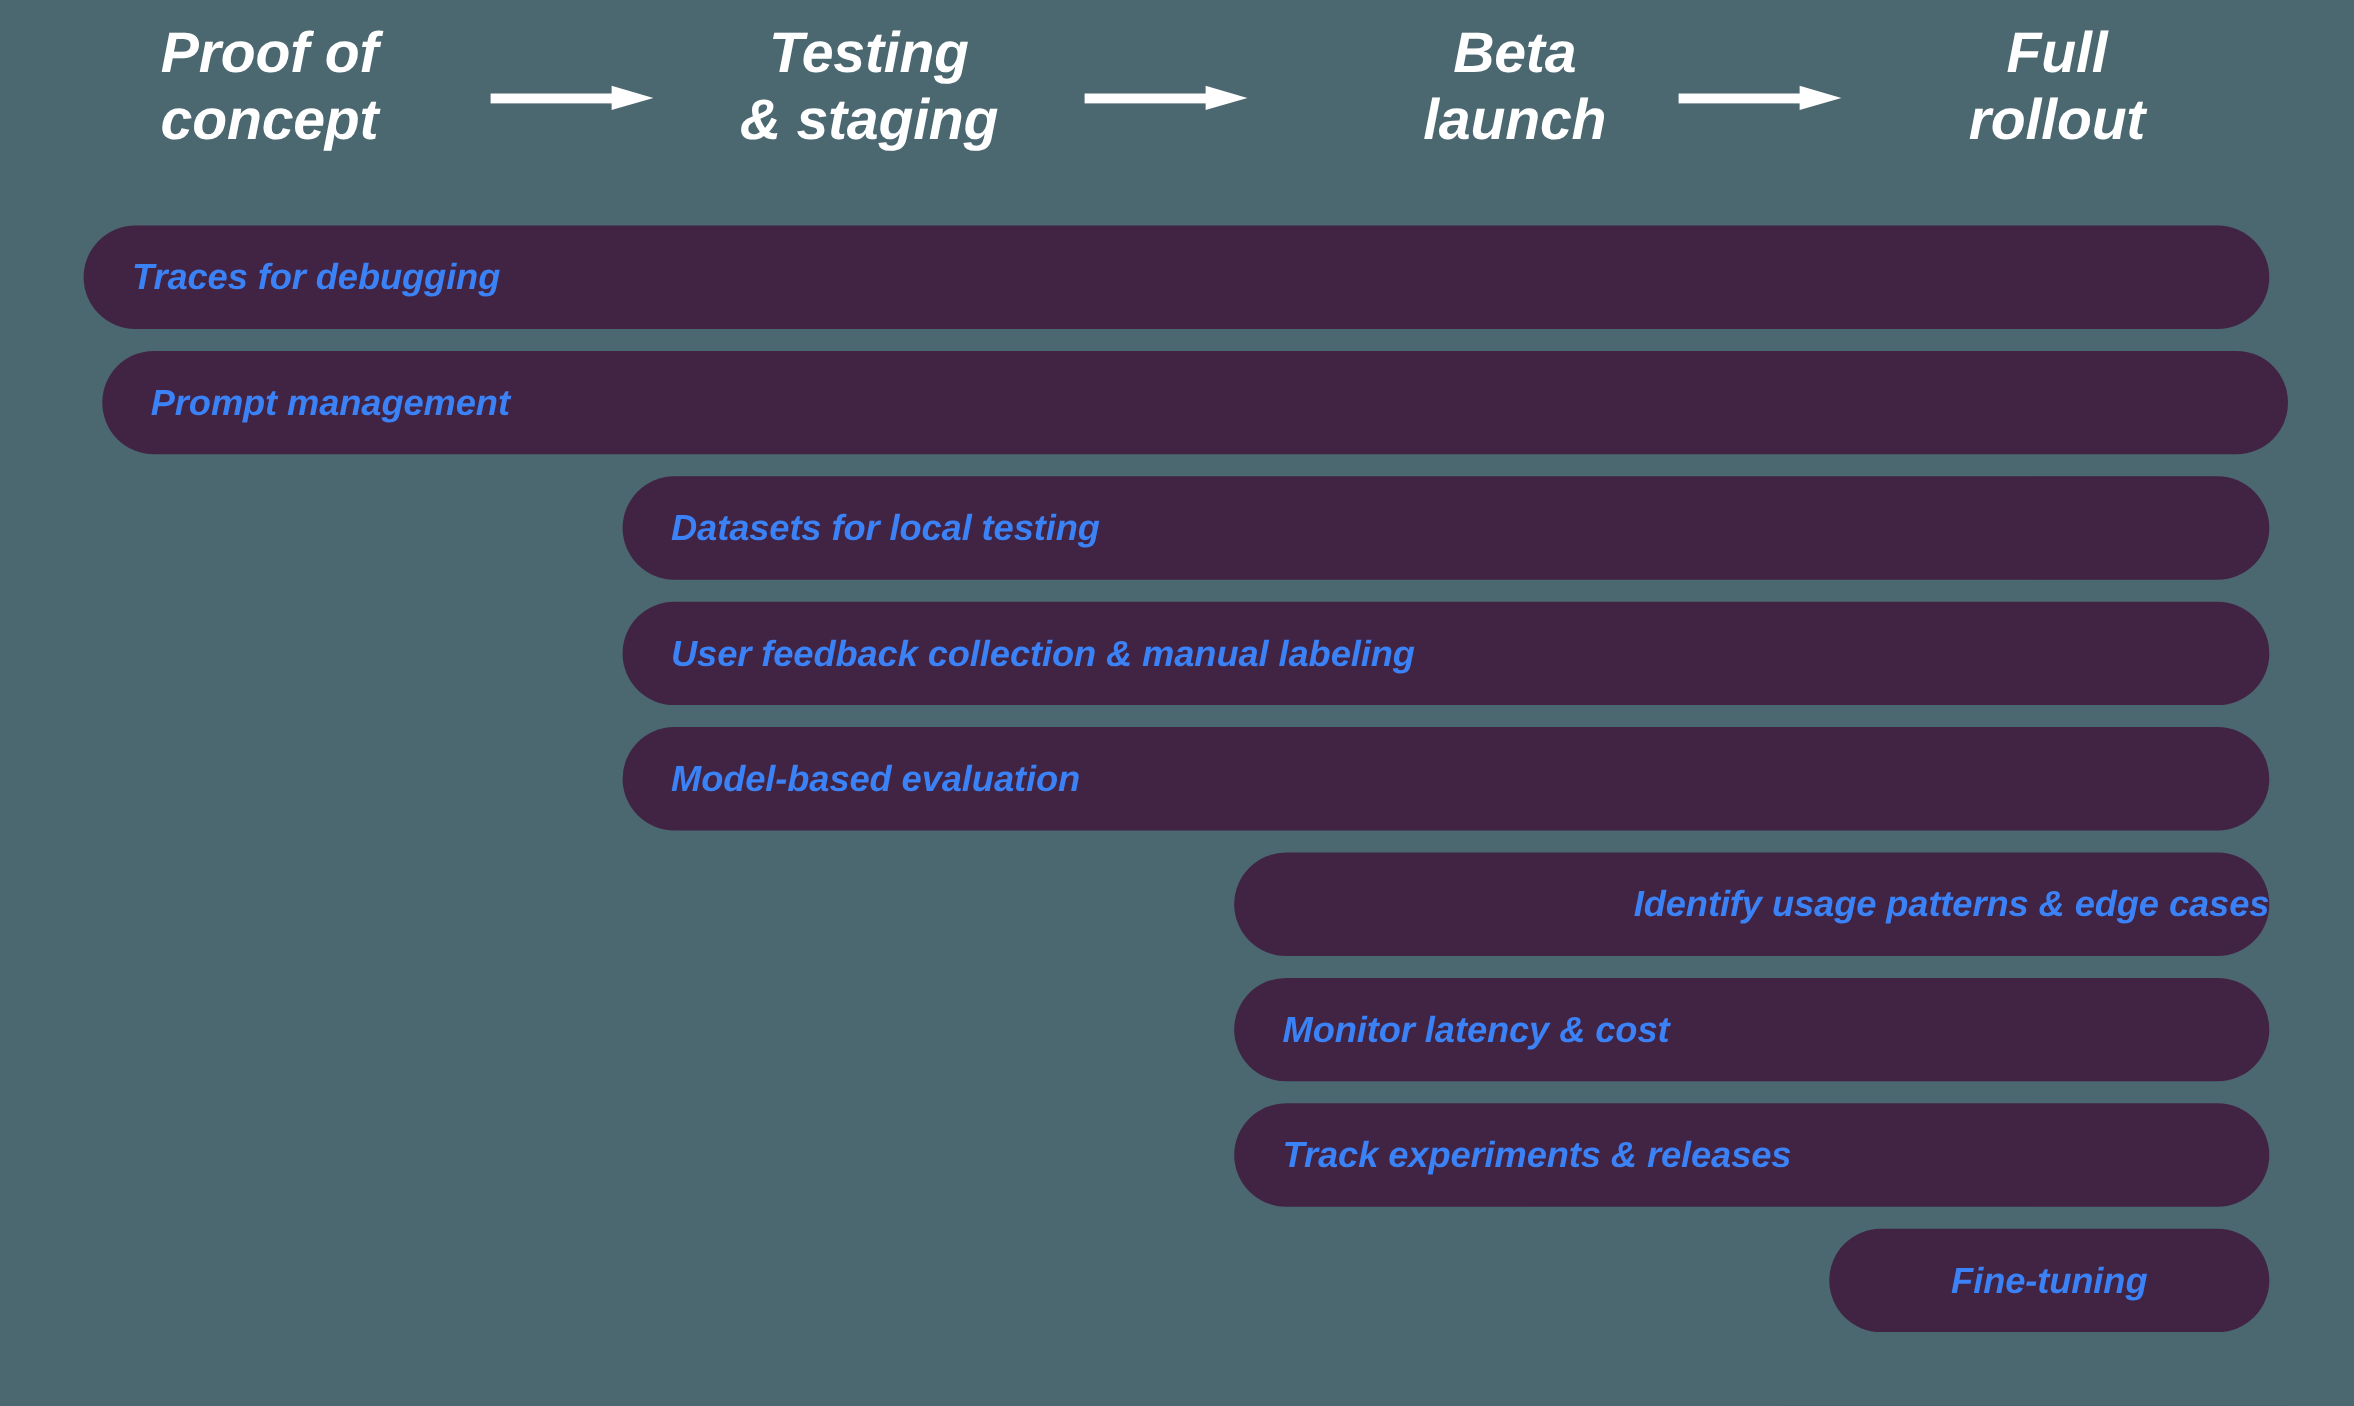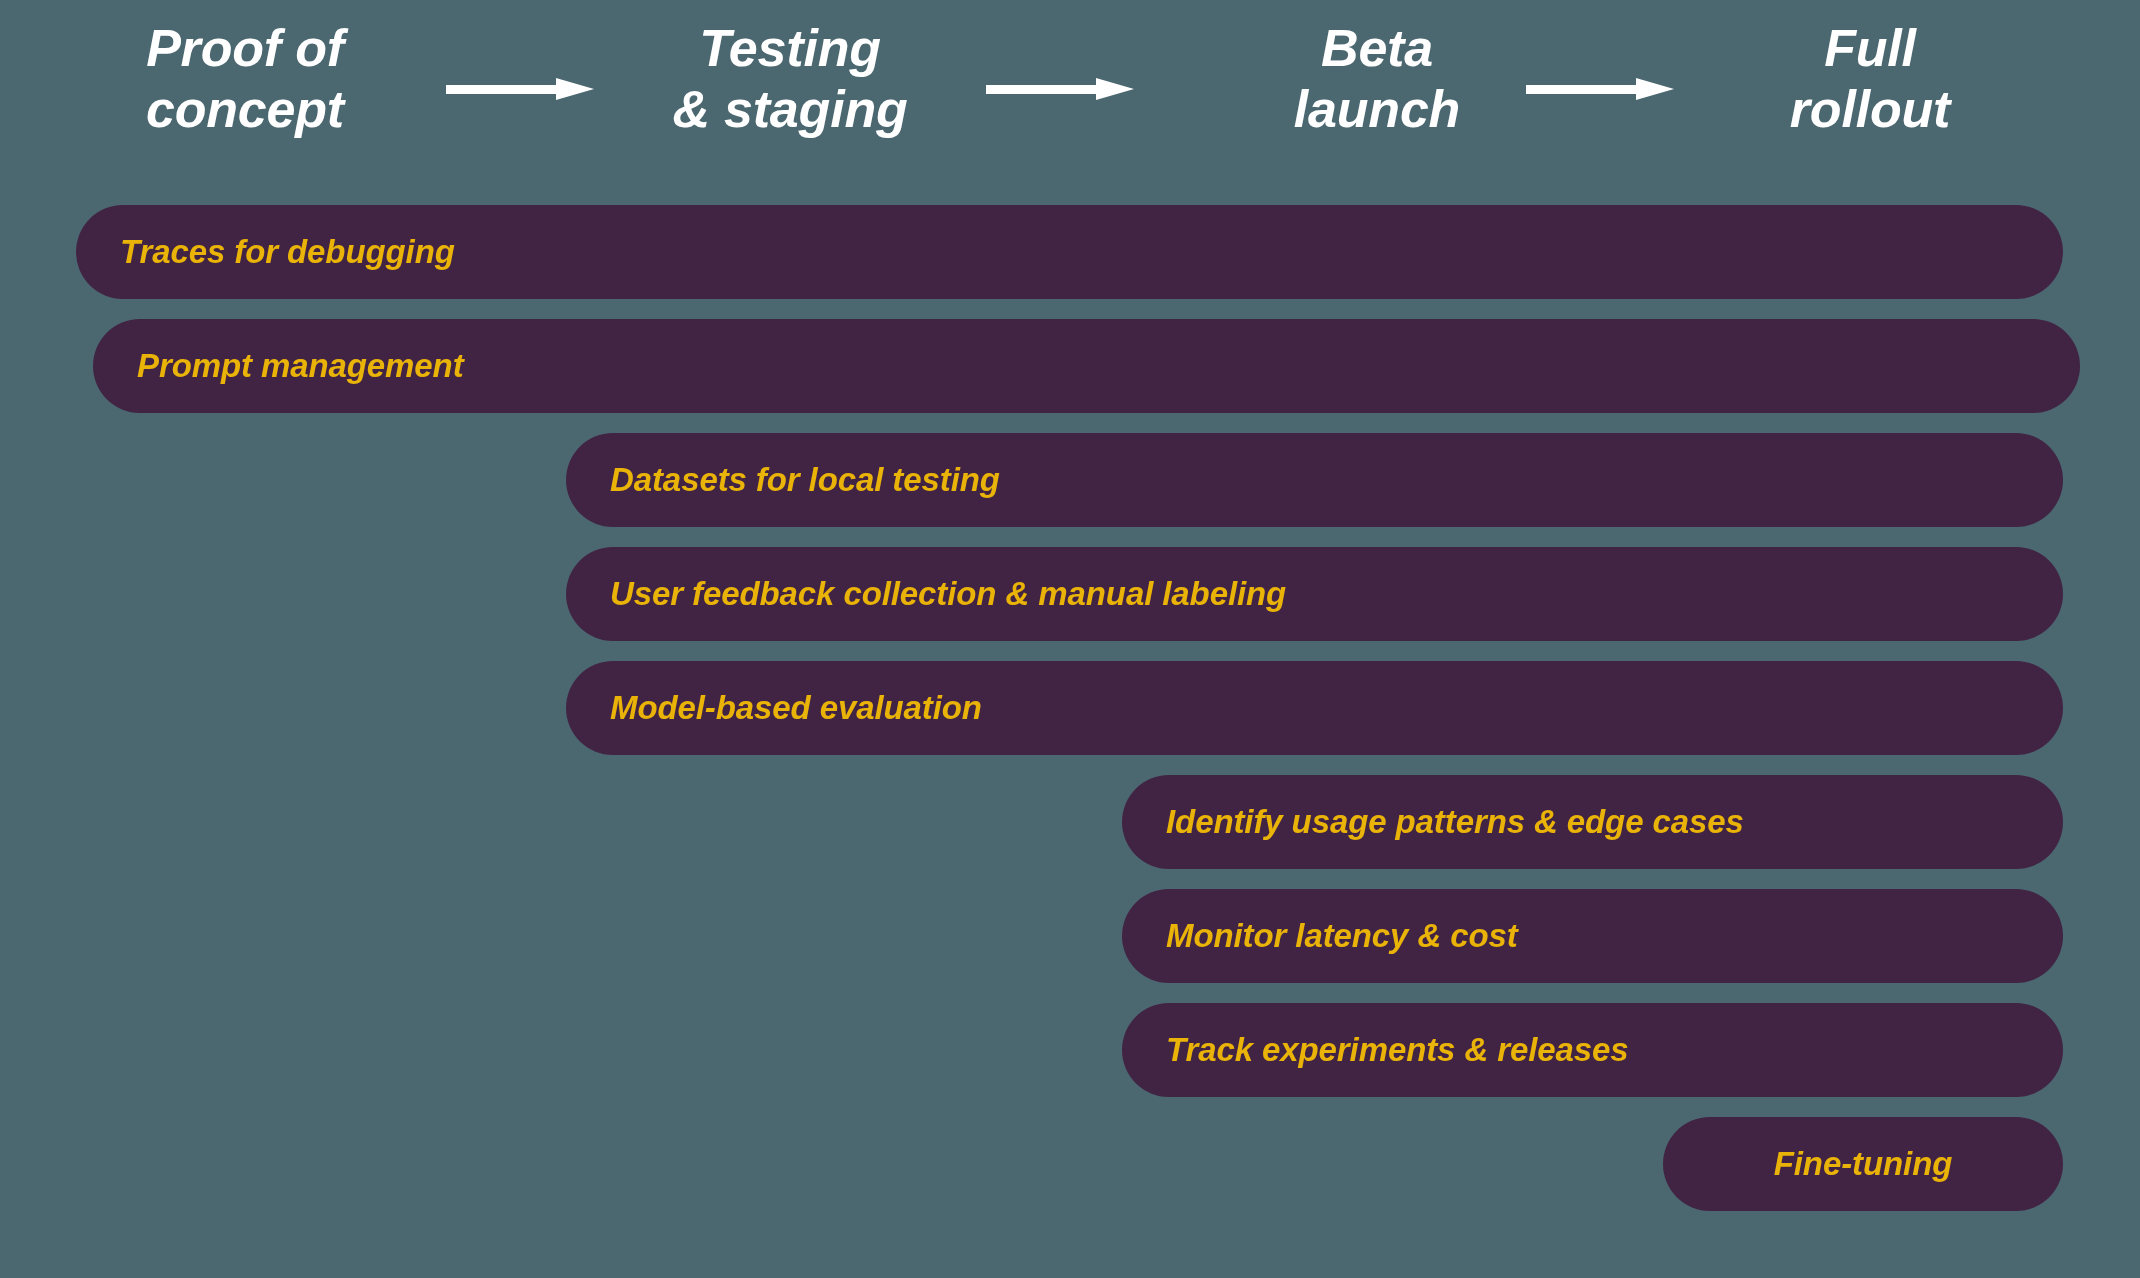--- a/index.html
+++ b/index.html
@@ -67,21 +67,21 @@
   .bar {
     position: absolute;
     height: 94px;
     background: #412344;
     border-radius: 47px;
     display: flex;
     align-items: center;
     box-sizing: border-box;
   }
   .bar-label {
-    color: #eab308;
+    color: #3b82f6;
     font-size: 33px;
     font-weight: bold;
     letter-spacing: -0.1px;
     white-space: nowrap;
   }
   .bar.align-left .bar-label {
     padding-left: 44px;
   }
   .bar.align-center {
     justify-content: center;
@@ -121,21 +121,21 @@
       </div>
       <div class="bar align-left" style="left: 566px; top: 433px; width: 1497px;">
         <span class="bar-label">Datasets for local testing</span>
       </div>
       <div class="bar align-left" style="left: 566px; top: 547px; width: 1497px;">
         <span class="bar-label">User feedback collection &amp; manual labeling</span>
       </div>
       <div class="bar align-left" style="left: 566px; top: 661px; width: 1497px;">
         <span class="bar-label">Model-based evaluation</span>
       </div>
-      <div class="bar align-left" style="left: 1122px; top: 775px; width: 941px;">
+      <div class="bar align-left" style="left: 1122px; top: 775px; width: 941px; justify-content: flex-end;">
         <span class="bar-label">Identify usage patterns &amp; edge cases</span>
       </div>
       <div class="bar align-left" style="left: 1122px; top: 889px; width: 941px;">
         <span class="bar-label">Monitor latency &amp; cost</span>
       </div>
       <div class="bar align-left" style="left: 1122px; top: 1003px; width: 941px;">
         <span class="bar-label">Track experiments &amp; releases</span>
       </div>
       <div class="bar align-center" style="left: 1663px; top: 1117px; width: 400px;">
         <span class="bar-label">Fine-tuning</span>

